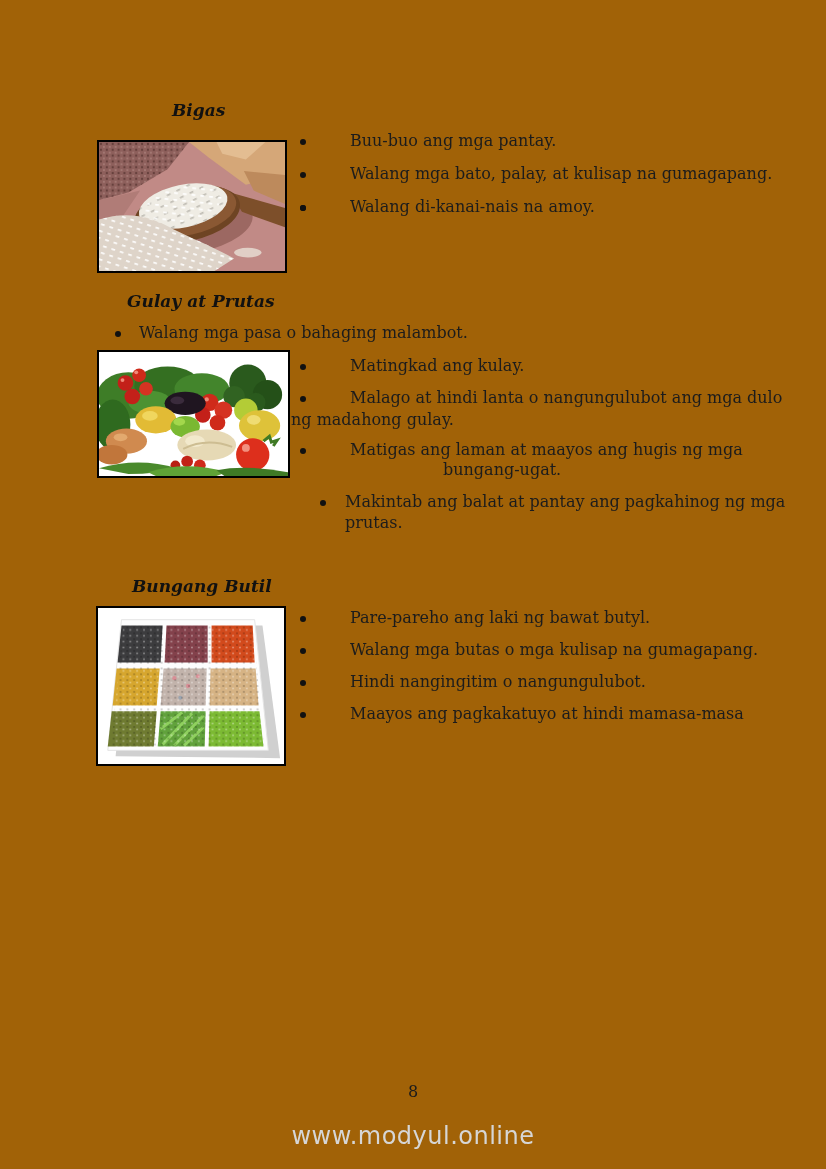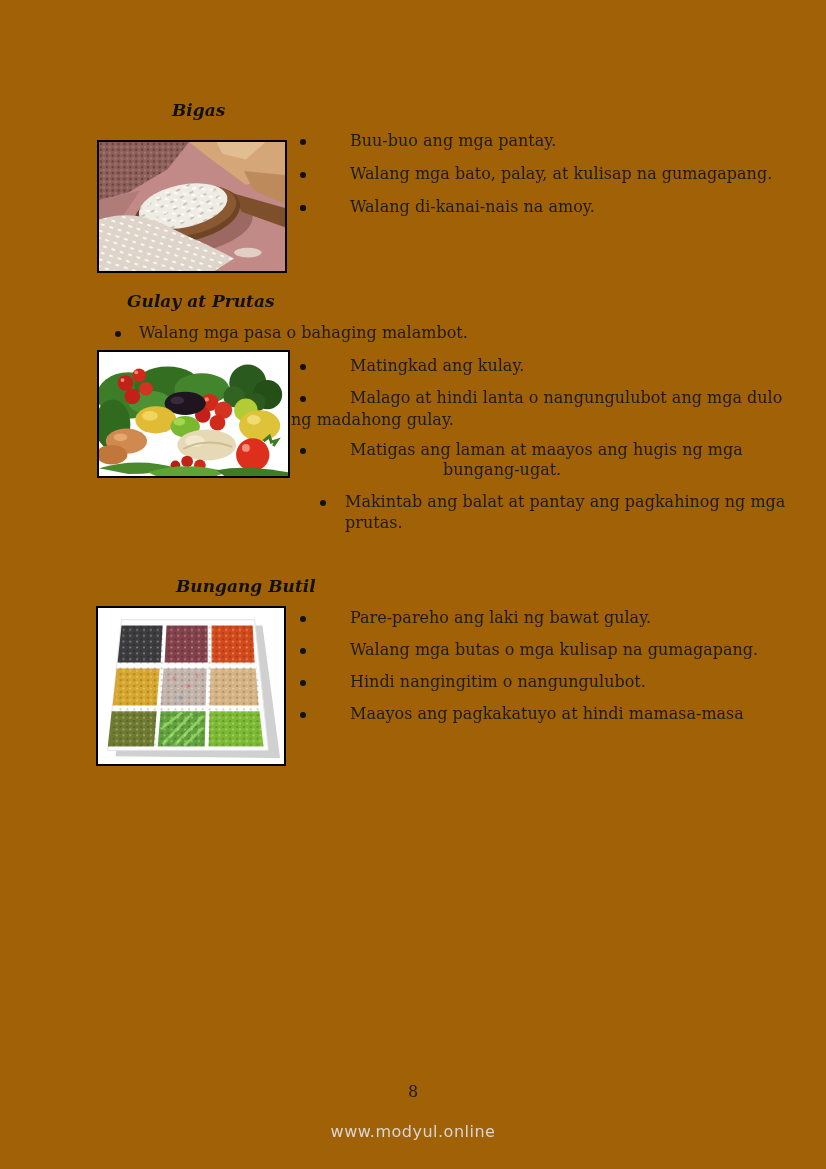--- a/index.html
+++ b/index.html
@@ -9,21 +9,21 @@
     background:#a16207; overflow:hidden;
     font-family:"DejaVu Serif","Liberation Serif",serif;
     color:#1c1c1c;
   }
   .heading {
     position:absolute; font-weight:bold; font-style:italic;
     font-size:17px; white-space:nowrap; color:#111;
   }
   .h-bigas { left:172px; top:100px; }
   .h-gulay { left:127px; top:291px; }
-  .h-butil { left:132px; top:576px;margin-left:44px; }
+  .h-butil { left:132px; top:576px; }
 
   .photo {
     position:absolute; border:2px solid #000; background:#fff;
   }
   .photo svg { display:block; width:100%; height:100%; }
   .img-rice  { left:97px;  top:140px; width:190px; height:133px; }
   .img-veg   { left:97px;  top:350px; width:193px; height:128px; }
   .img-grain { left:96px;  top:606px; width:190px; height:160px; }
 
   .blist { position:absolute; font-size:16px; }
@@ -48,21 +48,21 @@
   .g-b3b { left:443px; top:460px; }
   .g-b4a { left:320px; top:492px; padding-left:25px; }
   .g-b4b { left:345px; top:513px; }
 
   .page-number {
     position:absolute; top:1082px; left:0; width:100%;
     text-align:center; font-size:16px; color:#1c1c1c;
   }
   .watermark {
     position:absolute; top:1122px; left:0; width:100%;
-    text-align:center; font-size:16px; letter-spacing:0.5px;
+    text-align:center; font-size:24px; letter-spacing:0.5px;
     color:#d6d6d6; font-family:"DejaVu Sans","Liberation Sans",sans-serif;
   }
 </style>
 </head>
 <body>
 
 <div class="page">
 
   <div class="heading h-bigas">Bigas</div>
 
@@ -249,21 +249,21 @@
       <circle cx="102" cy="70" r="2" fill="#d88f96"></circle>
         <circle cx="84" cy="92" r="2" fill="#9aa4b0"></circle>
 
       <polygon points="26,16 158,16 170,144 13,144" fill="url(#seedDots)"></polygon>
     </svg>
   </div>
 
   <div class="blist list-butil">
     <div class="li">
       <span class="dot"></span>
-      <span>Pare-pareho ang laki ng bawat gulay.</span>
+      <span>Pare-pareho ang laki ng bawat butyl.</span>
     </div>
     <div class="li">
       <span class="dot"></span>
       <span>Walang mga butas o mga kulisap na gumagapang.</span>
     </div>
     <div class="li">
       <span class="dot"></span>
       <span>Hindi nangingitim o nangungulubot.</span>
     </div>
     <div class="li">

